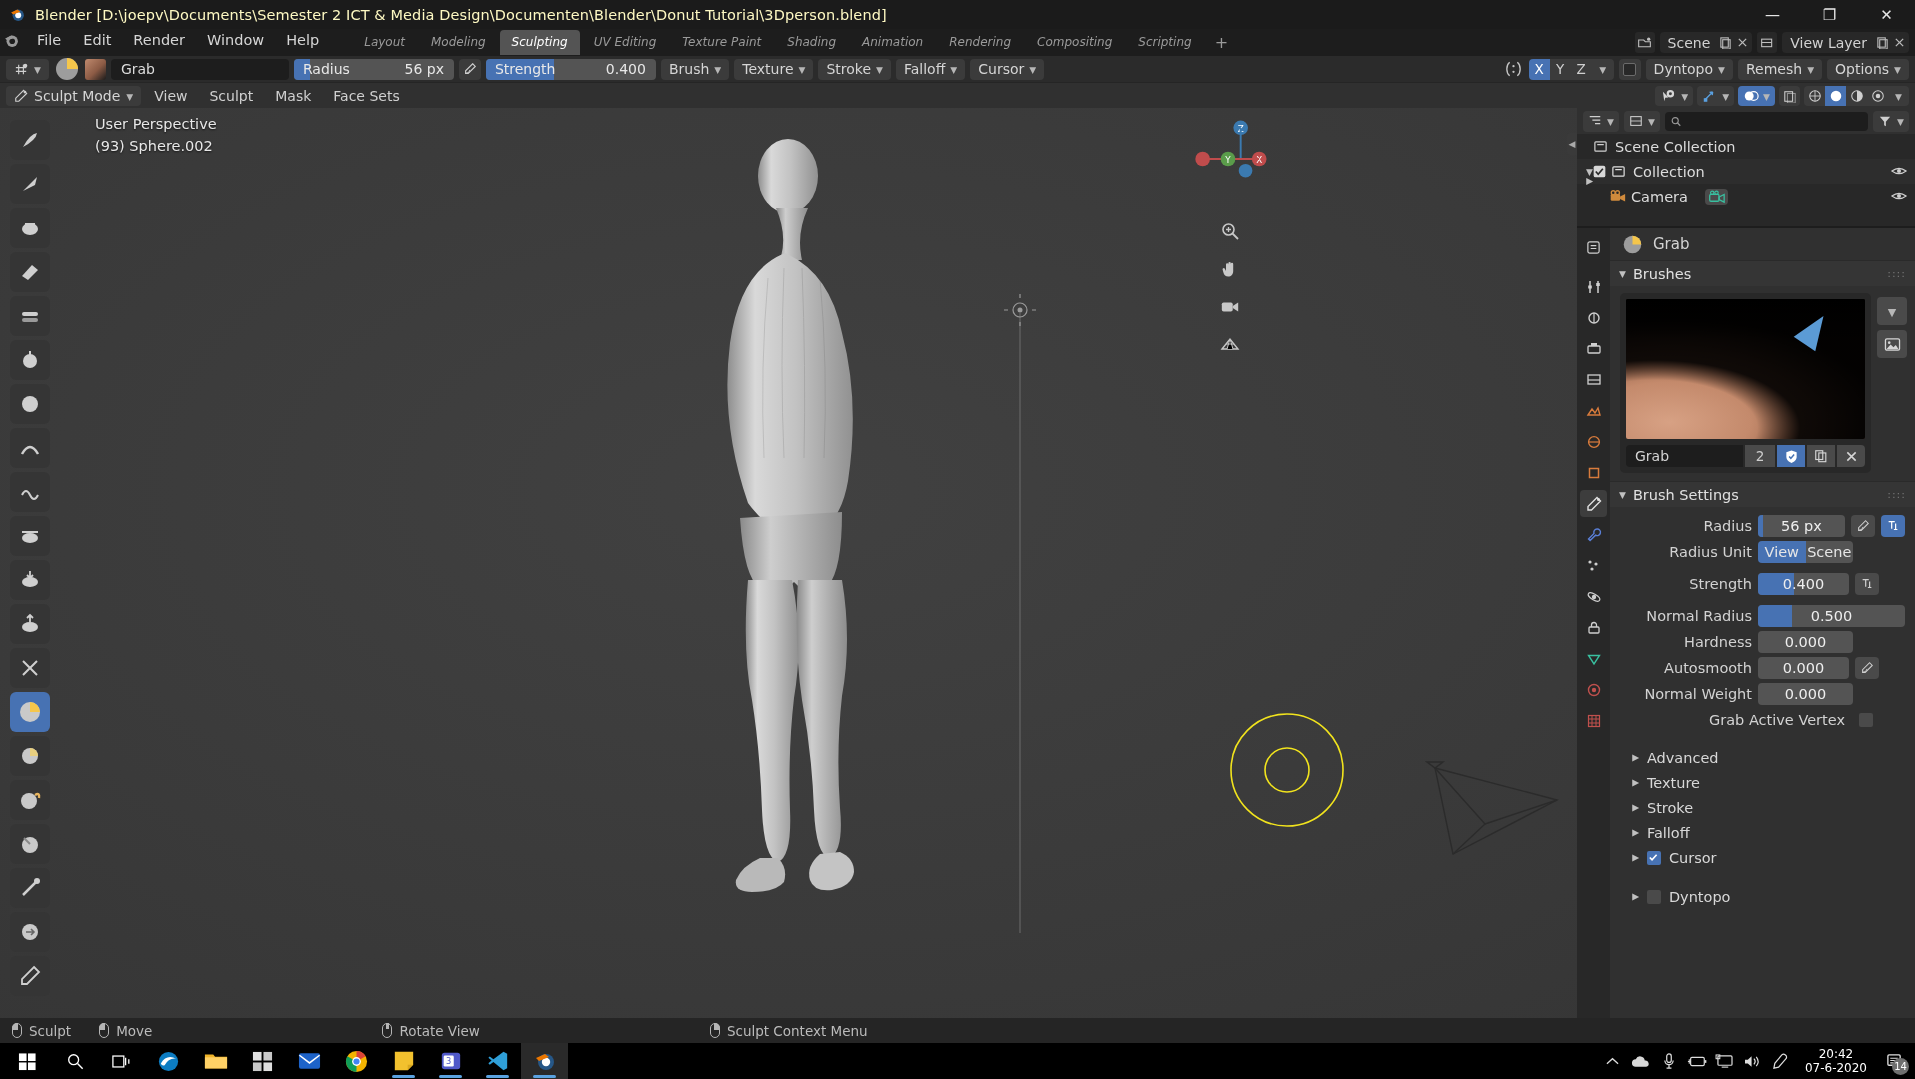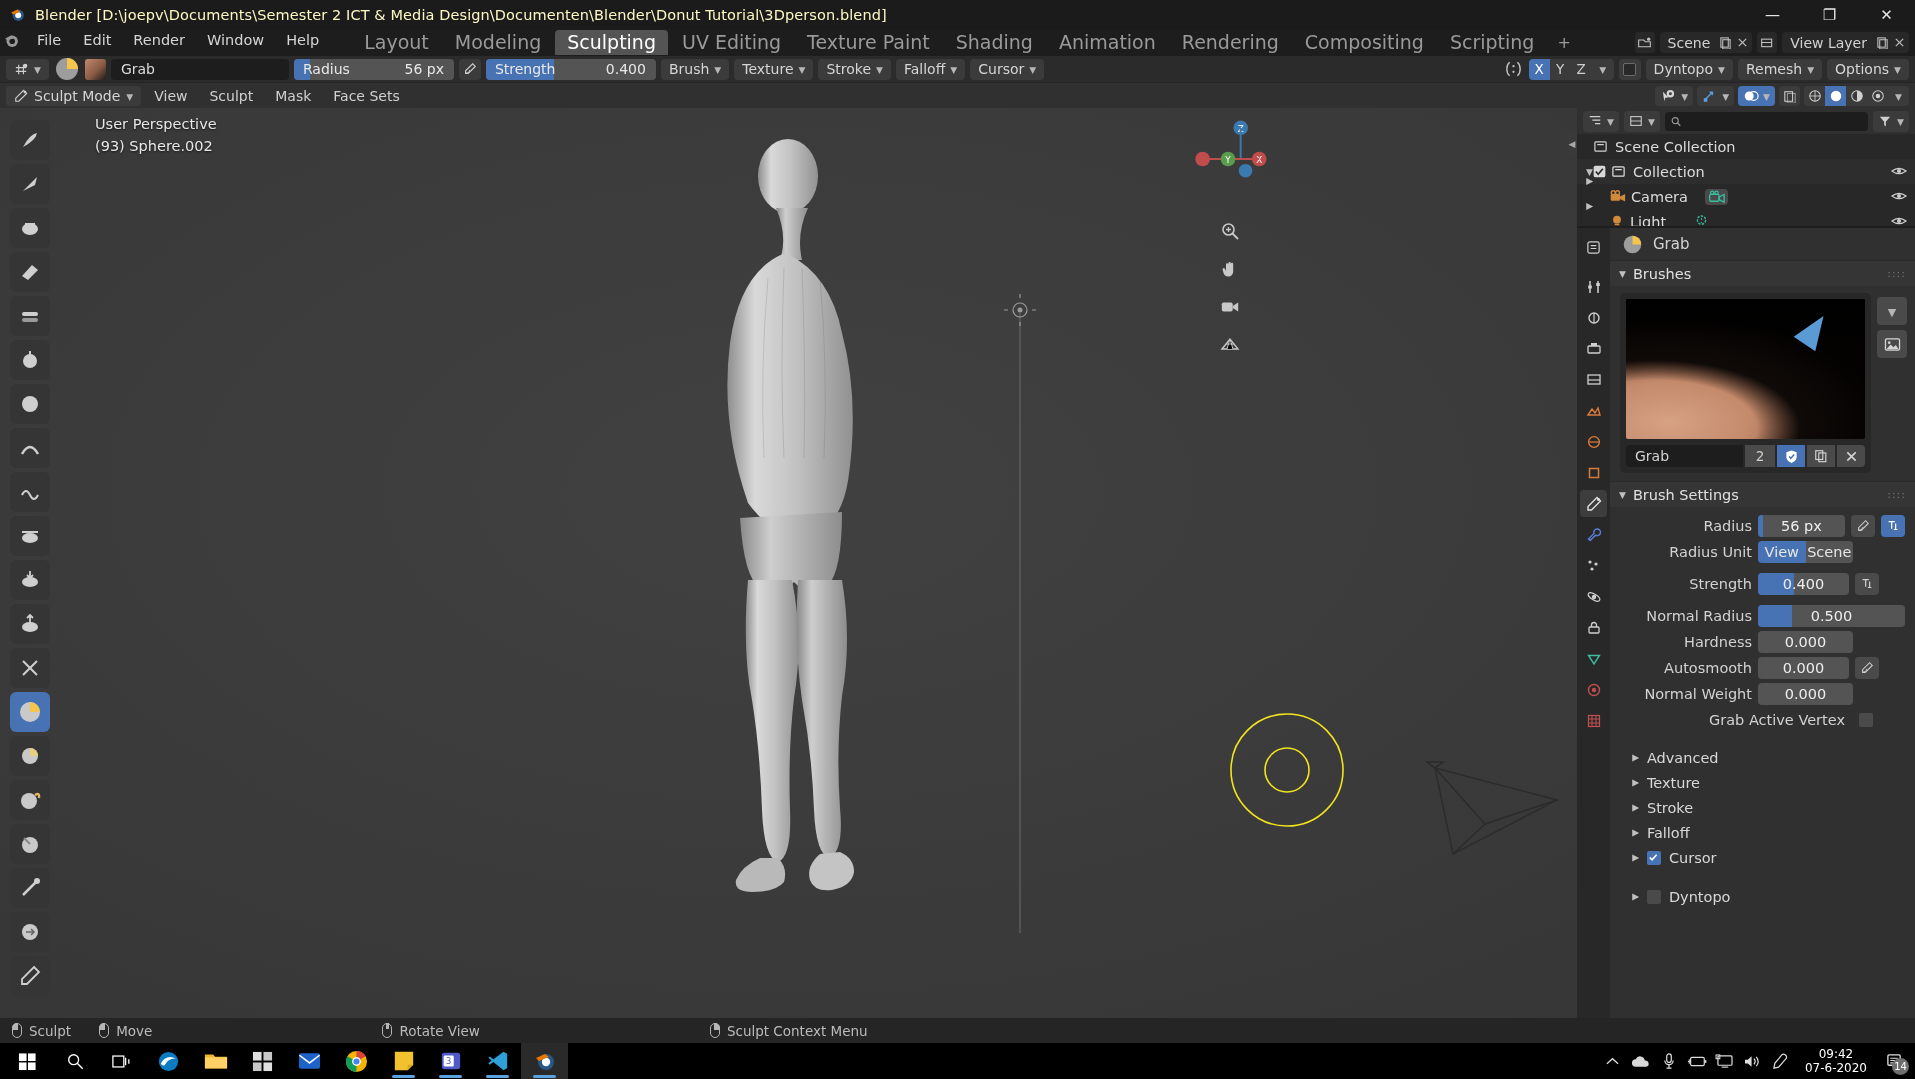--- a/index.html
+++ b/index.html
@@ -25,22 +25,22 @@
 
   
   .topbar{
     height:27px; background:#1d1d1d; display:flex; 
     gap:0px;
   }
   .tb-icon{ width:22px;height:22px; display:flex;align-items:center;justify-content:center; margin-right:4px;}
   .menu{ padding:3px 11px; font-size:14.5px; color:#d6d6d6; border-radius:3px; white-space:nowrap;}
   .wstabs{ display:flex; align-items:center; margin-left:22px; gap:2px; height:27px;}
   .wstab{
-    padding:4px 12px 5px; font-size:19px; color:#9a9a9a;
-    border-radius:4px 4px 0 0; white-space:nowrap; line-height:16px;
+    padding:4px 12px 5px; font-size:12px; color:#9a9a9a;
+    border-radius:4px 4px 0 0; white-space:nowrap; line-height:16px;font-style:italic;
   }
   .wstab.active{ background:#545454; color:#fff; }
   .wsplus{ color:#9a9a9a; font-size:16px; padding:0 9px; }
   .topbar-right{ margin-left:auto; display:flex; align-items:center; gap:5px; padding-right:6px;}
   .scene-field{
     display:flex;align-items:center; background:#282828; border-radius:4px; height:21px;
     padding:0 4px; gap:5px; font-size:14px; color:#d2d2d2;
   }
   .scene-field .fname{ padding:0 4px; }
   .mini-btn{ width:20px;height:21px;display:flex;align-items:center;justify-content:center;
@@ -769,39 +769,20 @@
                 <circle cx="5" cy="3.5" r="2.3" fill="none" stroke="#d08a3c" stroke-width="1.6"></circle>
                 <circle cx="10" cy="3.5" r="2.3" fill="none" stroke="#d08a3c" stroke-width="1.6"></circle>
               </svg>
             <span class="lbl">Camera</span>
             <span style="margin-left:17px;background:#4a4a4a;border-radius:4px;padding:1px 3px;display:flex">
               <svg width="17" height="14" viewBox="0 0 20 16">
                   <rect x="2" y="5" width="11" height="8" rx="1.5" fill="none" stroke="#39c0a0" stroke-width="1.5"></rect>
                   <path d="M13 8 L19 5 v9 l-6 -3z" fill="none" stroke="#39c0a0" stroke-width="1.5"></path>
                   <circle cx="5" cy="3" r="2" fill="none" stroke="#39c0a0" stroke-width="1.4"></circle>
                   <circle cx="10" cy="3" r="2" fill="none" stroke="#39c0a0" stroke-width="1.4"></circle>
-                </svg>
-            </span>
-            <span class="eye"><svg width="16" height="12" viewBox="0 0 18 12">
-                  <path d="M1 6 Q9 0 17 6 Q9 12 1 6Z" fill="none" stroke="#cfcfcf" stroke-width="1.3"></path>
-                  <circle cx="9" cy="6" r="2.3" fill="#cfcfcf"></circle>
-                </svg></span>
-          </div>
-          <div class="orow">
-            <span class="tri" style="width:16px;padding-left:24px;transform:rotate(-90deg)">▼</span>
-            <svg width="16" height="15" viewBox="0 0 16 16" style="margin:0 5px 0 8px">
-                <circle cx="8" cy="6" r="4.2" fill="#d08a3c"></circle>
-                <rect x="5.5" y="10.5" width="5" height="1.4" fill="#d08a3c"></rect>
-                <rect x="6.2" y="12.6" width="3.6" height="1.4" fill="#d08a3c"></rect>
-              </svg>
-            <span class="lbl">Light</span>
-            <span style="margin-left:28px;display:flex">
-              <svg width="15" height="15" viewBox="0 0 16 16">
-                  <circle cx="8" cy="6.5" r="4.4" fill="none" stroke="#39c0a0" stroke-width="1.4" stroke-dasharray="2.5 1.4"></circle>
-                  <path d="M8 4.5 v2 M8 8.5 v1" stroke="#39c0a0" stroke-width="1.3"></path>
                 </svg>
             </span>
             <span class="eye"><svg width="16" height="12" viewBox="0 0 18 12">
                   <path d="M1 6 Q9 0 17 6 Q9 12 1 6Z" fill="none" stroke="#cfcfcf" stroke-width="1.3"></path>
                   <circle cx="9" cy="6" r="2.3" fill="#cfcfcf"></circle>
                 </svg></span>
           </div>
 
         </div>
       </div>
@@ -1223,21 +1204,21 @@
             <path d="M2 6 h3 L9 2.5 v11 L5 10 H2Z" fill="#ddd"></path>
             <path d="M11.5 5 a4.5 4.5 0 010 6 M14 3 a8 8 0 010 10" fill="none" stroke="#ddd" stroke-width="1.3"></path>
           </svg>
       </div>
       <div class="trayi">
         <svg width="17" height="17" viewBox="0 0 18 18">
             <path d="M14 2 a2.6 2.6 0 00-3.6 0 L3 11 L2 16 L7 15 L14.6 6.2 a2.6 2.6 0 00-.6-4.2z" fill="none" stroke="#ddd" stroke-width="1.3"></path>
           </svg>
       </div>
       <div class="clock">
-        <div>09:42</div>
+        <div>20:42</div>
         <div>07-6-2020</div>
       </div>
       <div class="notif">
         <svg width="19" height="17" viewBox="0 0 20 18">
           <rect x="3" y="2" width="13" height="11" rx="1.2" fill="none" stroke="#e0e0e0" stroke-width="1.4"></rect>
           <path d="M5.5 5.5 h8 M5.5 8 h8 M5.5 10.5 h5" stroke="#e0e0e0" stroke-width="1.2"></path>
         </svg>
         <span class="badge">14</span>
       </div>
     </div>

